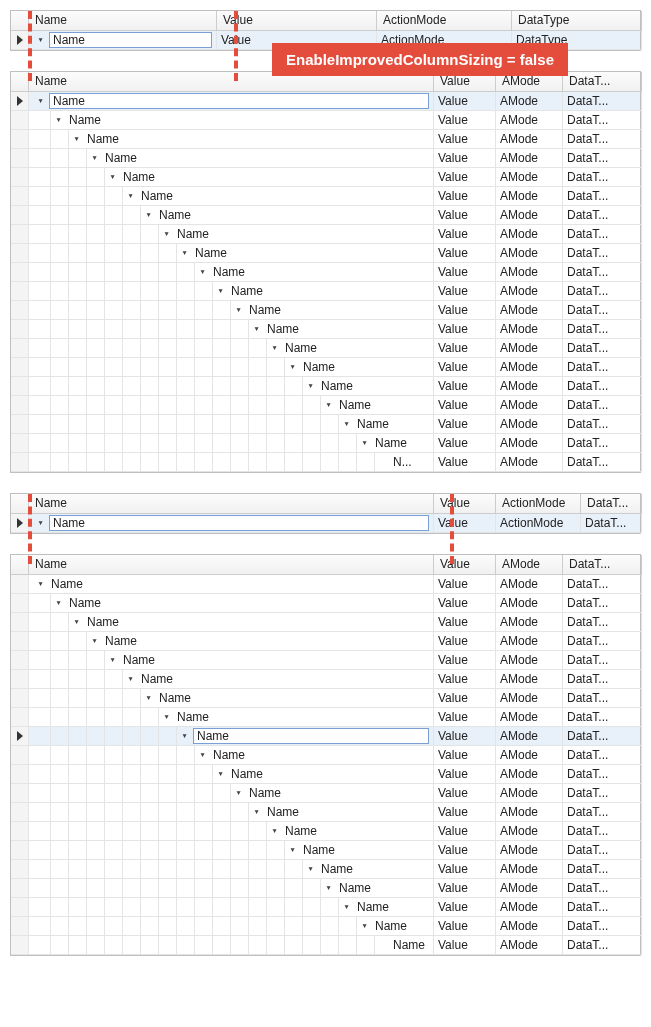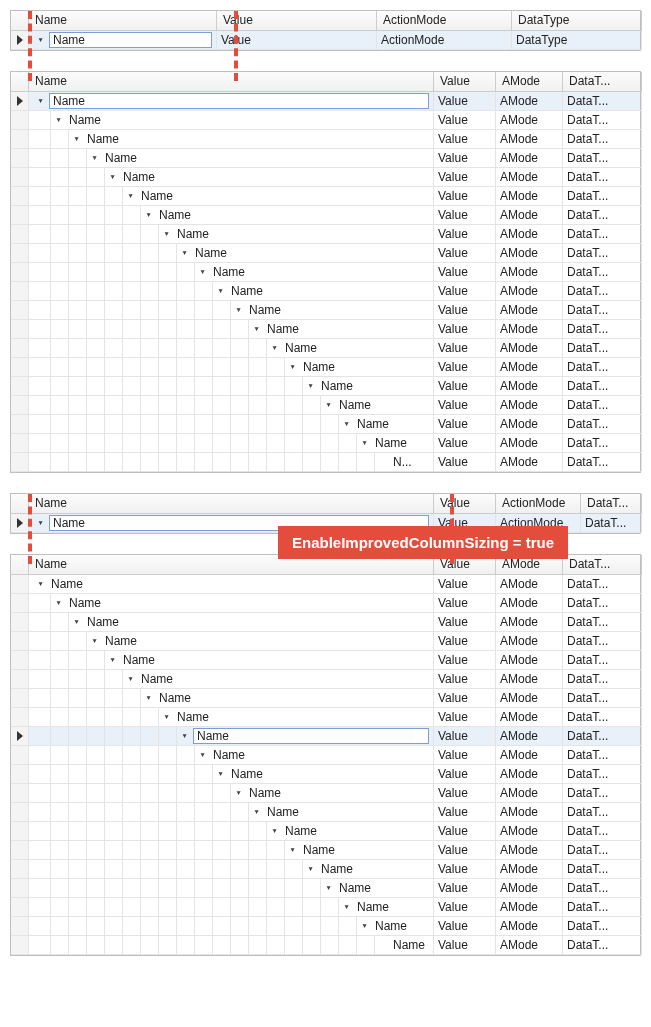--- a/index.html
+++ b/index.html
@@ -115,20 +115,21 @@
           <div class="editbox">Name</div>
         </div>
         <div class="cell" style="flex: 0 0 160px;">Value</div>
         <div class="cell" style="flex: 0 0 135px;">ActionMode</div>
         <div class="cell" style="flex: 0 0 130px;">DataType</div>
       </div>
     </div>
 </div>
 
 <div class="grid-wrap" id="wrap2">
+  <div class="banner" style="top:-28px; left:262px;">EnableImprovedColumnSizing = false</div>
   <div class="dash" style="left:18px; top:-60px; height:70px;"></div>
   <div class="dash" style="left:224px; top:-60px; height:70px;"></div>
   <div class="grid" id="g2">
       <div class="hdr">
         <div class="ind"></div>
         <div class="cell" style="flex: 0 0 405px;">Name</div>
         <div class="cell" style="flex: 0 0 62px;">Value</div>
         <div class="cell" style="flex: 0 0 67px;">AMode</div>
         <div class="cell" style="flex: 0 0 79px;">DataT...</div>
       </div>
@@ -545,21 +546,20 @@
           <div class="editbox">Name</div>
         </div>
         <div class="cell" style="flex: 0 0 62px;">Value</div>
         <div class="cell" style="flex: 0 0 85px;">ActionMode</div>
         <div class="cell" style="flex: 0 0 61px;">DataT...</div>
       </div>
     </div>
 </div>
 
 <div class="grid-wrap" id="wrap4">
-  <div class="banner" style="top:-28px; left:268px;">EnableImprovedColumnSizing = true</div>
   <div class="dash" style="left:18px; top:-60px; height:70px;"></div>
   <div class="dash" style="left:440px; top:-60px; height:70px;"></div>
   <div class="grid" id="g4">
       <div class="hdr">
         <div class="ind"></div>
         <div class="cell" style="flex: 0 0 405px;">Name</div>
         <div class="cell" style="flex: 0 0 62px;">Value</div>
         <div class="cell" style="flex: 0 0 67px;">AMode</div>
         <div class="cell" style="flex: 0 0 79px;">DataT...</div>
       </div>

